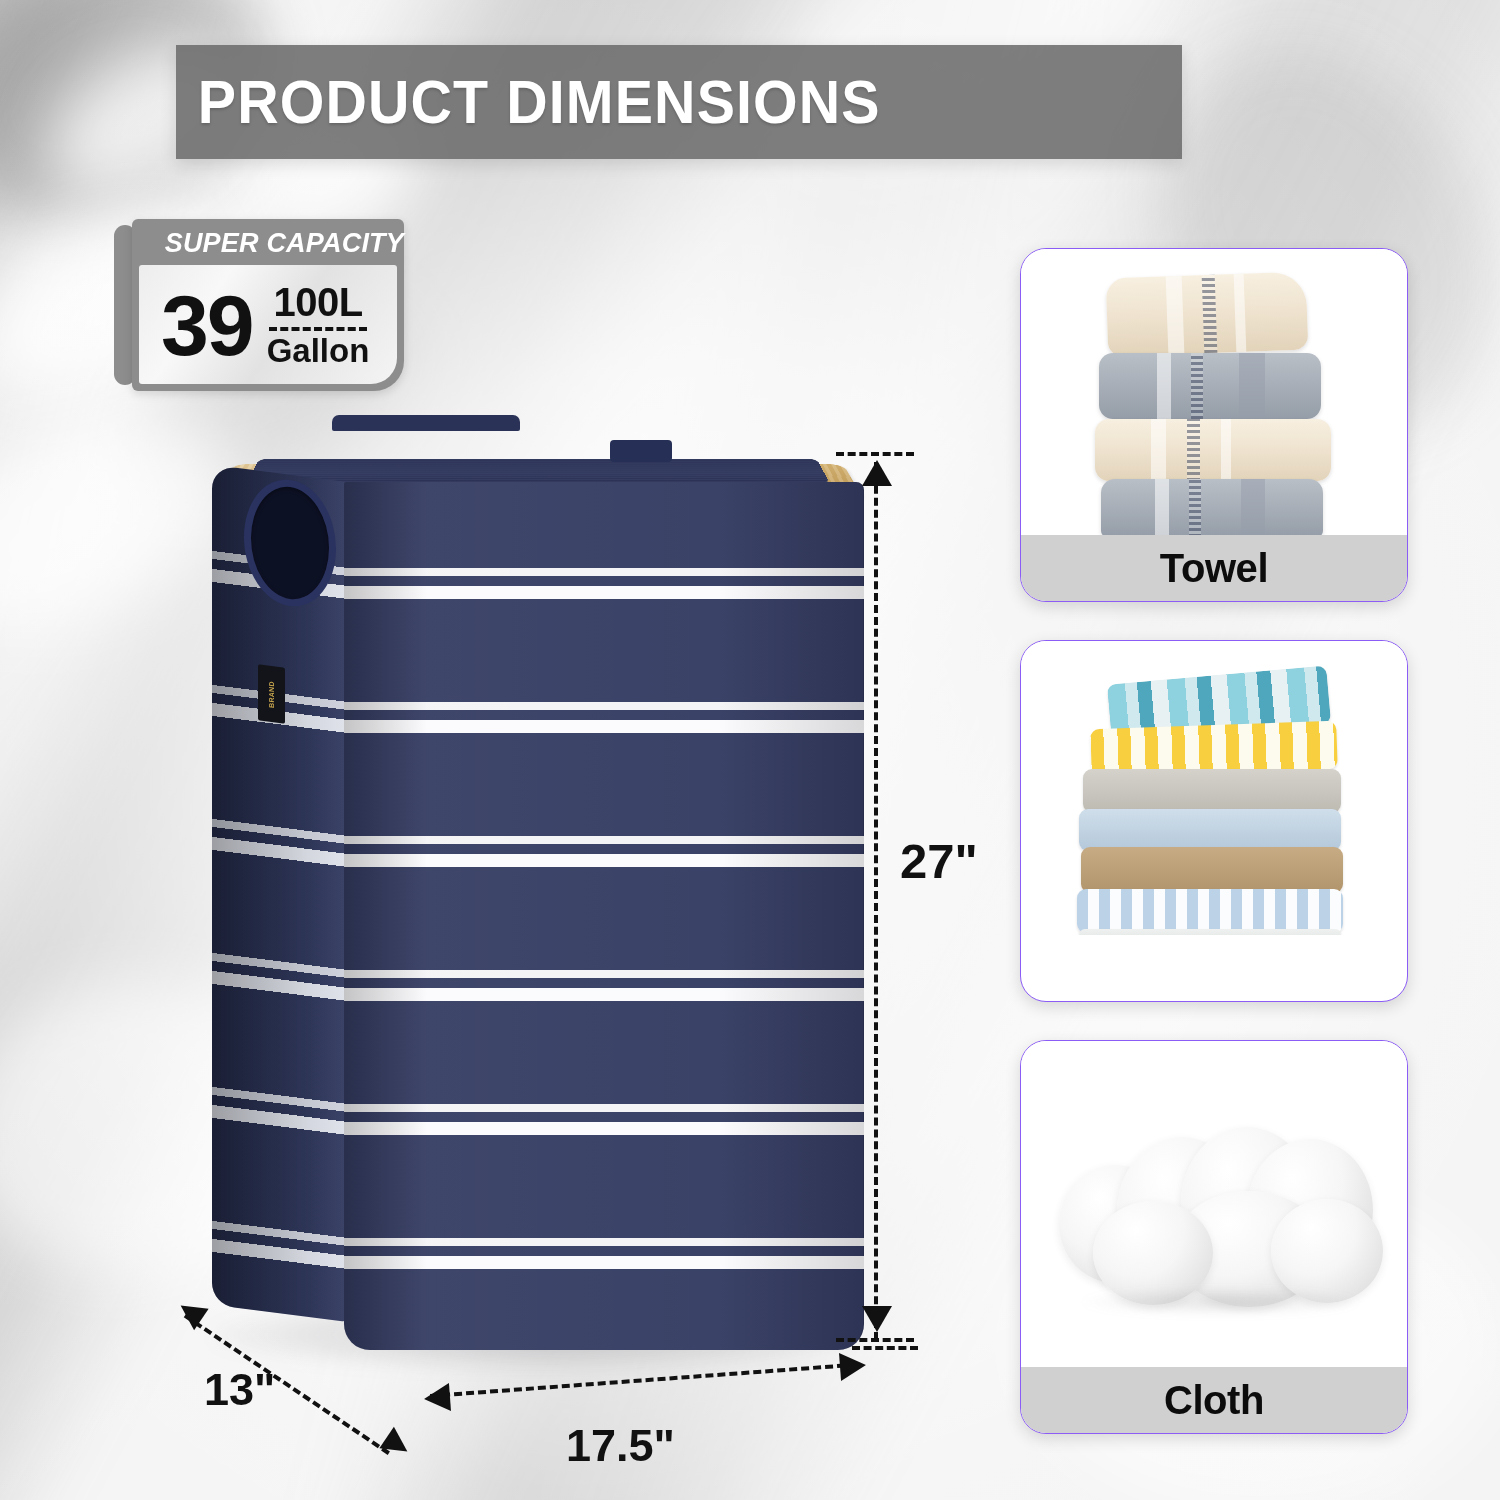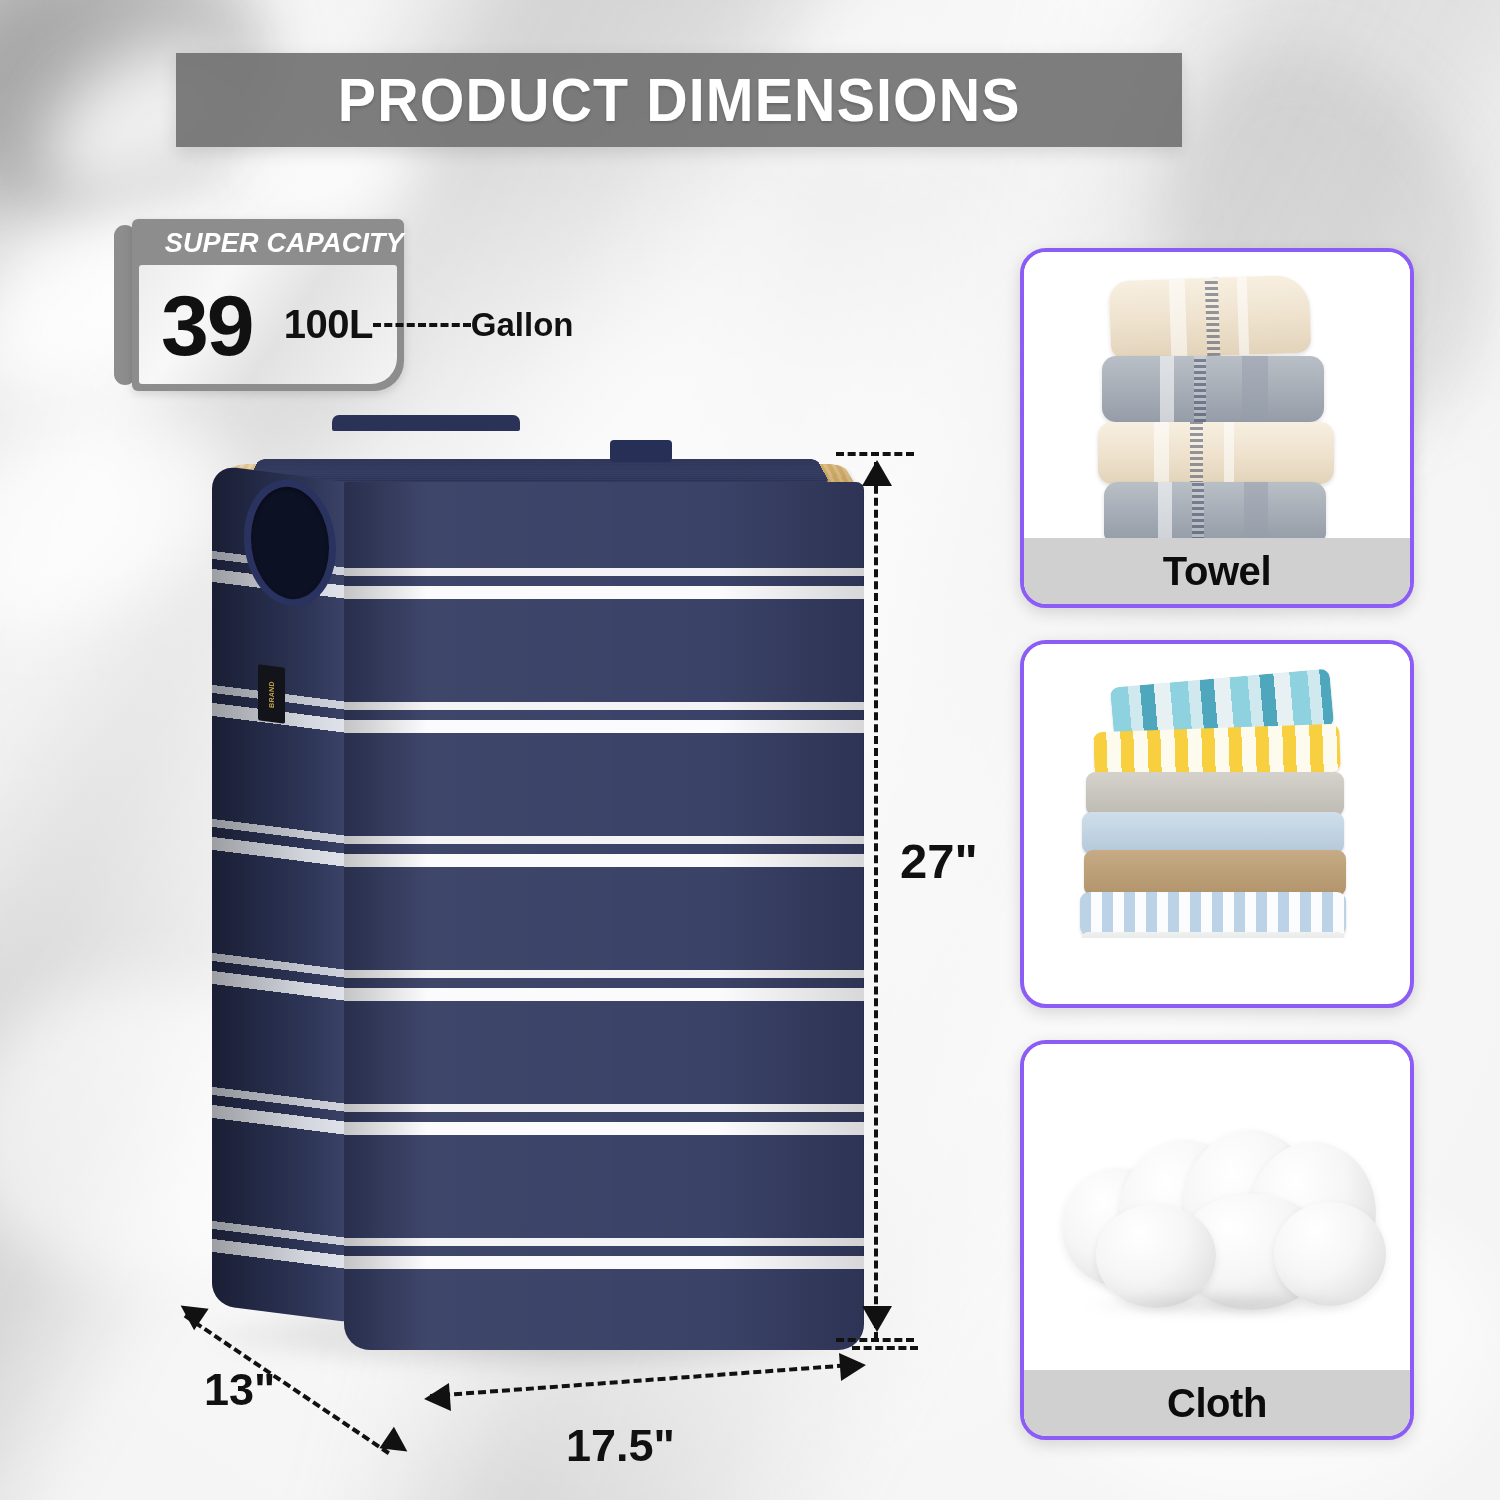--- a/index.html
+++ b/index.html
@@ -33,23 +33,23 @@
   #bg .b5{left:-80px;top:430px;width:320px;height:180px;background:rgba(255,255,255,0.7);transform:rotate(-25deg);}
   #bg .b6{left:260px;top:120px;width:160px;height:110px;background:rgba(255,255,255,0.8);transform:rotate(-20deg);}
   #bg .b7{left:760px;top:-90px;width:420px;height:210px;background:rgba(255,255,255,0.55);transform:rotate(-32deg);}
   #bg .b8{left:1180px;top:40px;width:300px;height:400px;background:rgba(125,125,125,0.18);transform:rotate(-30deg);}
   #bg .b9{left:1020px;top:1180px;width:480px;height:330px;background:rgba(255,255,255,0.5);}
   #bg .b10{left:-40px;top:980px;width:360px;height:300px;background:rgba(255,255,255,0.6);}
   #bg .vig{position:absolute;inset:0;background:radial-gradient(ellipse at 46% 52%, rgba(255,255,255,0.92) 0%, rgba(255,255,255,0.70) 38%, rgba(255,255,255,0.18) 66%, rgba(255,255,255,0) 100%);}
 
   
   #title-banner{
-    position:absolute;left:176px;top:53px;width:1006px;height:94px;
+    position:absolute;left:176px;top:45px;width:1006px;height:114px;
     background:rgba(108,108,108,0.88);
-    display:flex;align-items:center;justify-content:center;
+    display:flex;align-items:center;justify-content:flex-start;
     box-shadow:0 5px 16px rgba(0,0,0,0.12);
   }
   #title-banner .txt{
     color:#ffffff;font-size:61px;font-weight:bold;letter-spacing:1.2px;
     white-space:nowrap;line-height:1;
     text-shadow:0 2px 3px rgba(0,0,0,0.18);
     transform:scaleX(0.94);
   }
 
   
@@ -73,21 +73,21 @@
   #capacity-badge .cap-inner{
     position:absolute;left:7px;top:46px;width:258px;height:119px;
     background:linear-gradient(125deg,#ededed 0%,#f8f8f8 28%,#e2e2e2 56%,#f4f4f4 100%);
     border-radius:3px 3px 26px 3px;
     display:flex;align-items:center;
   }
   #capacity-badge .num{
     font-size:86px;font-weight:bold;color:#111;line-height:1;
     margin-left:22px;letter-spacing:-2px;
   }
-  #capacity-badge .unit{margin-left:31px;display:flex;align-items:center;}
+  #capacity-badge .unit{margin-left:14px;display:flex;flex-direction:column;align-items:center;}
   #capacity-badge .unit .l{font-size:40px;font-weight:bold;color:#111;line-height:1.02;letter-spacing:-0.5px;}
   #capacity-badge .unit .rule{
     width:98px;height:0;border-top:4px dashed #111;margin:4px 0 3px 0;
   }
   #capacity-badge .unit .g{font-size:33px;font-weight:bold;color:#111;line-height:1.02;}
 
   
   #hamper{position:absolute;left:196px;top:420px;width:680px;height:960px;}
   #hamper .shadow-ground{
     position:absolute;left:18px;top:880px;width:640px;height:70px;
@@ -232,21 +232,21 @@
   #label-d{position:absolute;left:204px;top:1364px;font-size:45px;font-weight:bold;color:#111;}
   #dim-bot-r{position:absolute;left:852px;top:1346px;width:66px;height:0;border-top:4px dashed #111;}
 
   
   #cards{position:absolute;left:1020px;top:248px;width:386px;}
   .card{
     position:absolute;left:0;width:386px;
     background:#ffffff;border-radius:26px;
     box-shadow:0 5px 16px rgba(0,0,0,0.14);
     overflow:hidden;
-    border:4px solid #8b5cf6;
+    border:1px solid #8b5cf6;
   }
   #card-towel{top:0;height:352px;}
   #card-cloth{top:392px;height:360px;}
   #card-quilt{top:792px;height:392px;}
   .card .pic{position:absolute;left:0;right:0;top:0;bottom:66px;background:#fff;overflow:hidden;}
   .card .labelbar{
     position:absolute;left:0;right:0;bottom:0;height:66px;
     background:#d0d0d0;
     display:flex;align-items:center;justify-content:center;
   }

